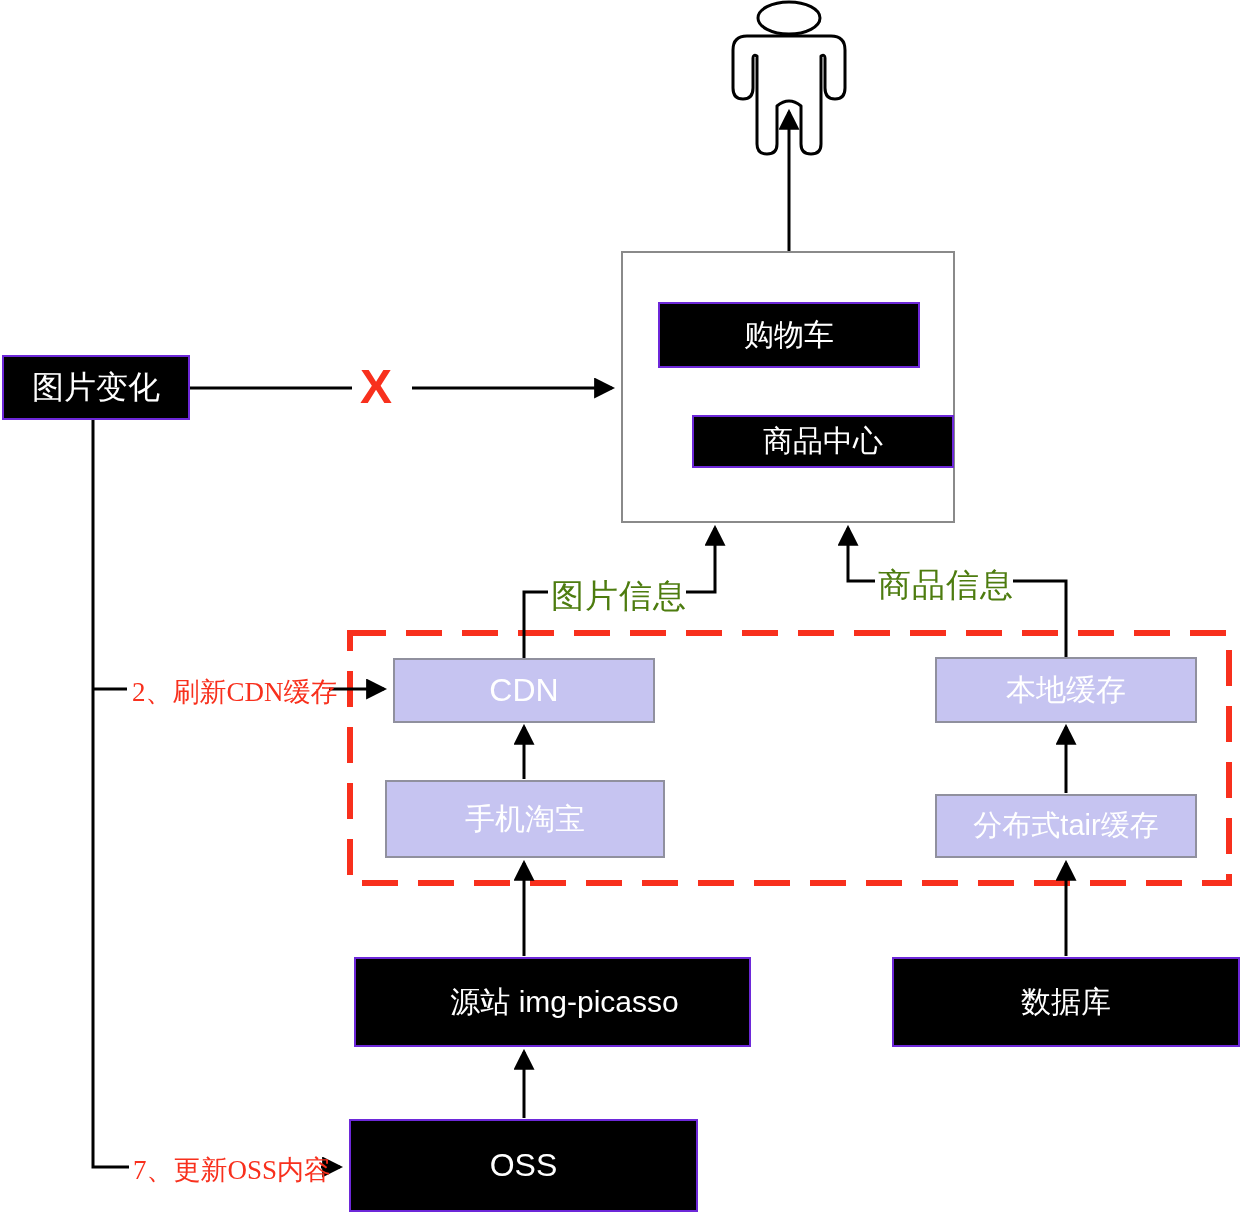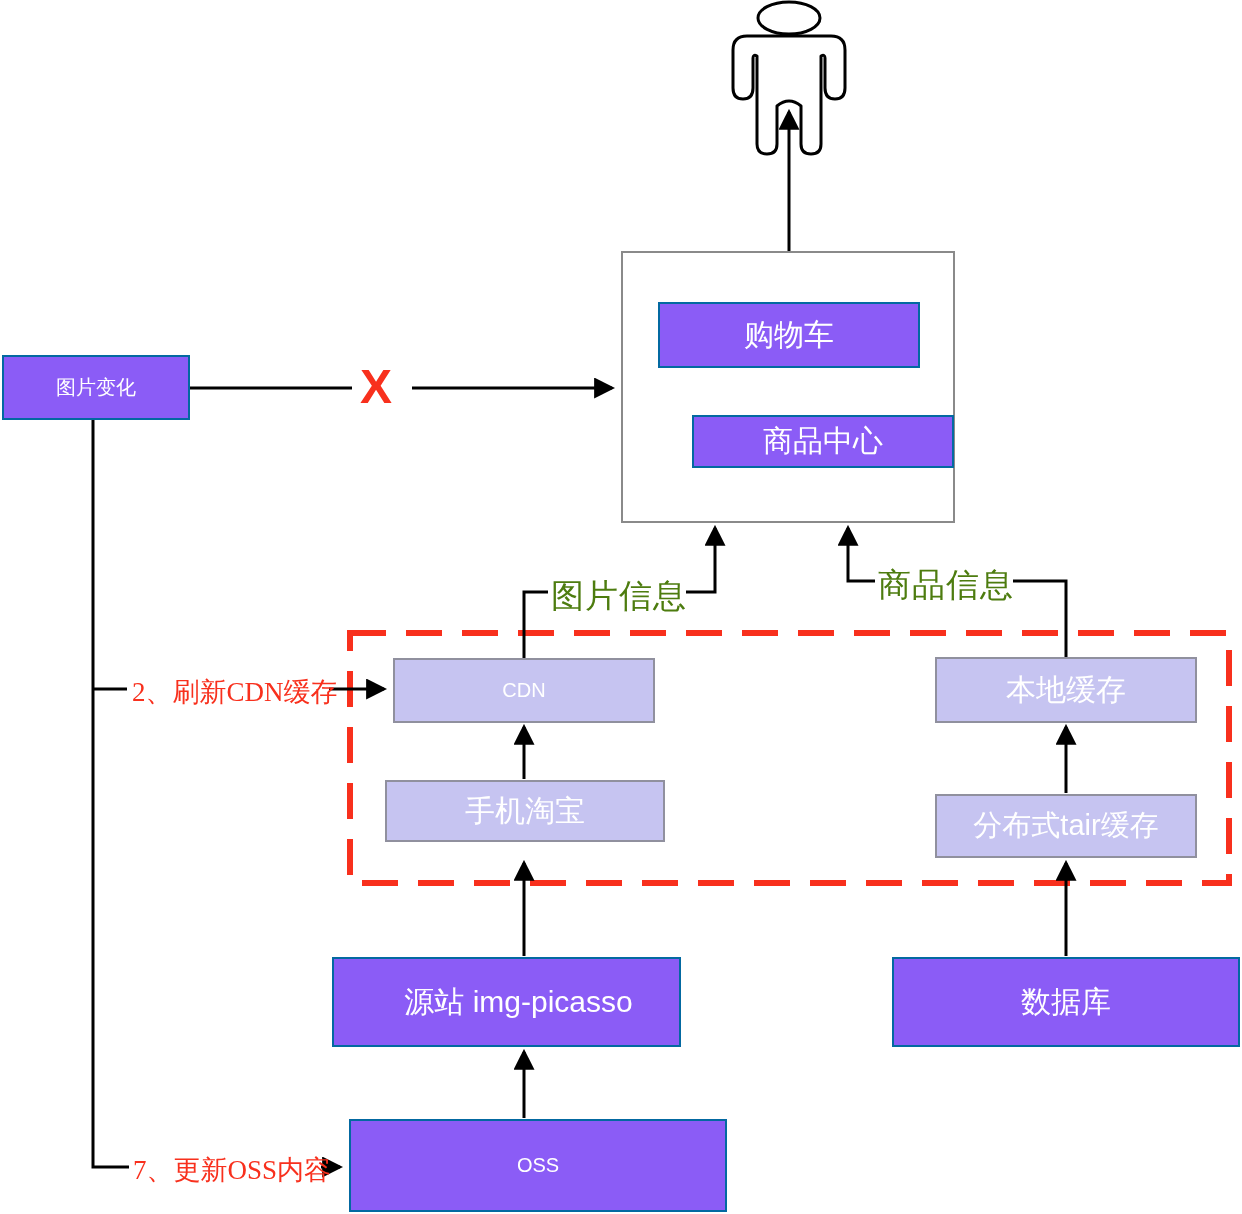--- a/index.html
+++ b/index.html
@@ -10,21 +10,21 @@
     font-family:"Liberation Sans","DejaVu Sans",sans-serif;
     overflow:hidden;
   }
   .node {
     position:absolute;
     display:flex; align-items:center; justify-content:center;
     color:#ffffff;
     box-sizing:border-box;
     text-align:center;
   }
-  .gray  { background:#8b5cf6; border:2px solid #0369a1; }
+  .gray  { background:#000000; border:2px solid #6d28d9; }
   .lav   { background:#c6c4f1; border:2px solid #90909e; }
   .frame {
     position:absolute;
     border:2px solid #8a8a8a;
     background:#ffffff;
     box-sizing:border-box;
   }
   .edge-label {
     position:absolute;
     color:#4d7c0f;
@@ -41,21 +41,21 @@
   }
   .x-label {
     position:absolute;
     color:#f8301d;
     font-size:48px;
     font-weight:600;
     line-height:1;
   }
   svg.overlay { position:absolute; left:0; top:0; }
   .f30 { font-size:30px; }
-  .f32 { font-size:20px; }
+  .f32 { font-size:32px; }
   .f29 { font-size:29px; }
 </style>
 </head>
 <body>
 
 <div id="canvas">
 
   <svg class="overlay" style="left:723px; top:0px;" width="132" height="160" viewBox="0 0 132 160">
     <ellipse cx="66" cy="18" rx="31" ry="16" fill="#ffffff" stroke="#000000" stroke-width="3"></ellipse>
     <path fill="#ffffff" stroke="#000000" stroke-width="3" stroke-linejoin="round" d="M 24 36
@@ -129,41 +129,41 @@
   </div>
 
   <div class="node gray f32" style="left:2px; top:355px; width:188px; height:65px;">
     <span>图片变化</span>
   </div>
 
   <div class="node lav f32" style="left:393px; top:658px; width:262px; height:65px;">
     <span>CDN</span>
   </div>
 
-  <div class="node lav f30" style="left:385px; top:780px; width:280px; height:62px;">
+  <div class="node lav f30" style="left:385px; top:780px; width:280px; height:78px;">
     <span>手机淘宝</span>
   </div>
 
   <div class="node lav f30" style="left:935px; top:657px; width:262px; height:66px;">
     <span>本地缓存</span>
   </div>
 
   <div class="node lav f29" style="left:935px; top:794px; width:262px; height:64px;">
     <span>分布式tair缓存</span>
   </div>
 
-  <div class="node gray f30" style="left:332px; top:957px; width:349px; height:90px;padding-left:24px;">
+  <div class="node gray f30" style="left:354px; top:957px; width:397px; height:90px;padding-left:24px;">
     <span>源站 img-picasso</span>
   </div>
 
   <div class="node gray f30" style="left:892px; top:957px; width:348px; height:90px;">
     <span>数据库</span>
   </div>
 
-  <div class="node gray f32" style="left:349px; top:1119px; width:378px; height:93px;">
+  <div class="node gray f32" style="left:349px; top:1119px; width:349px; height:93px;">
     <span>OSS</span>
   </div>
 
   <div class="x-label" style="left:360px; top:363px;">X</div>
 
   <div class="edge-label" style="left:551px; top:574px;">图片信息</div>
 
   <div class="edge-label" style="left:878px; top:563px;">商品信息</div>
 
   <div class="red-label" style="left:132px; top:674px;">2、刷新CDN缓存</div>

